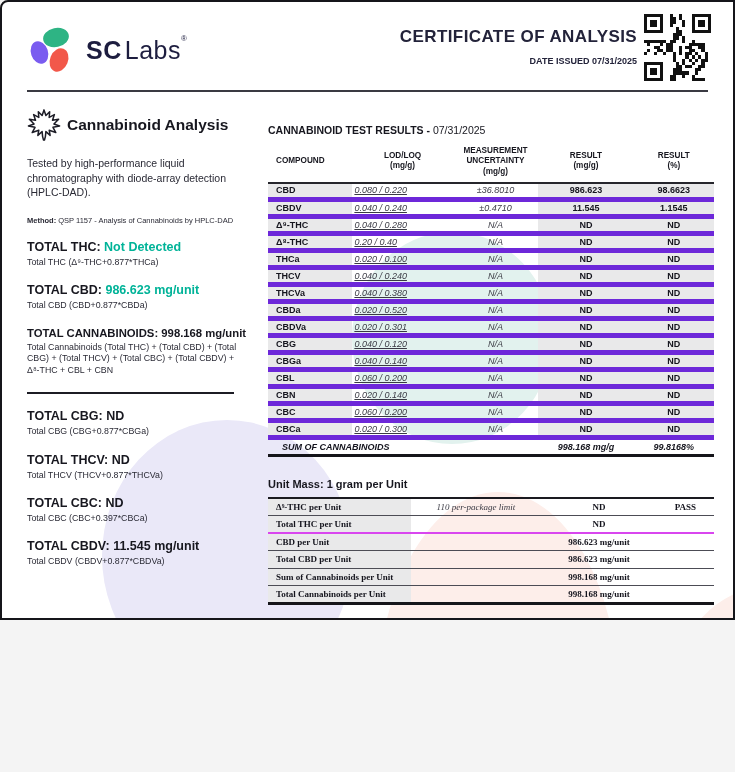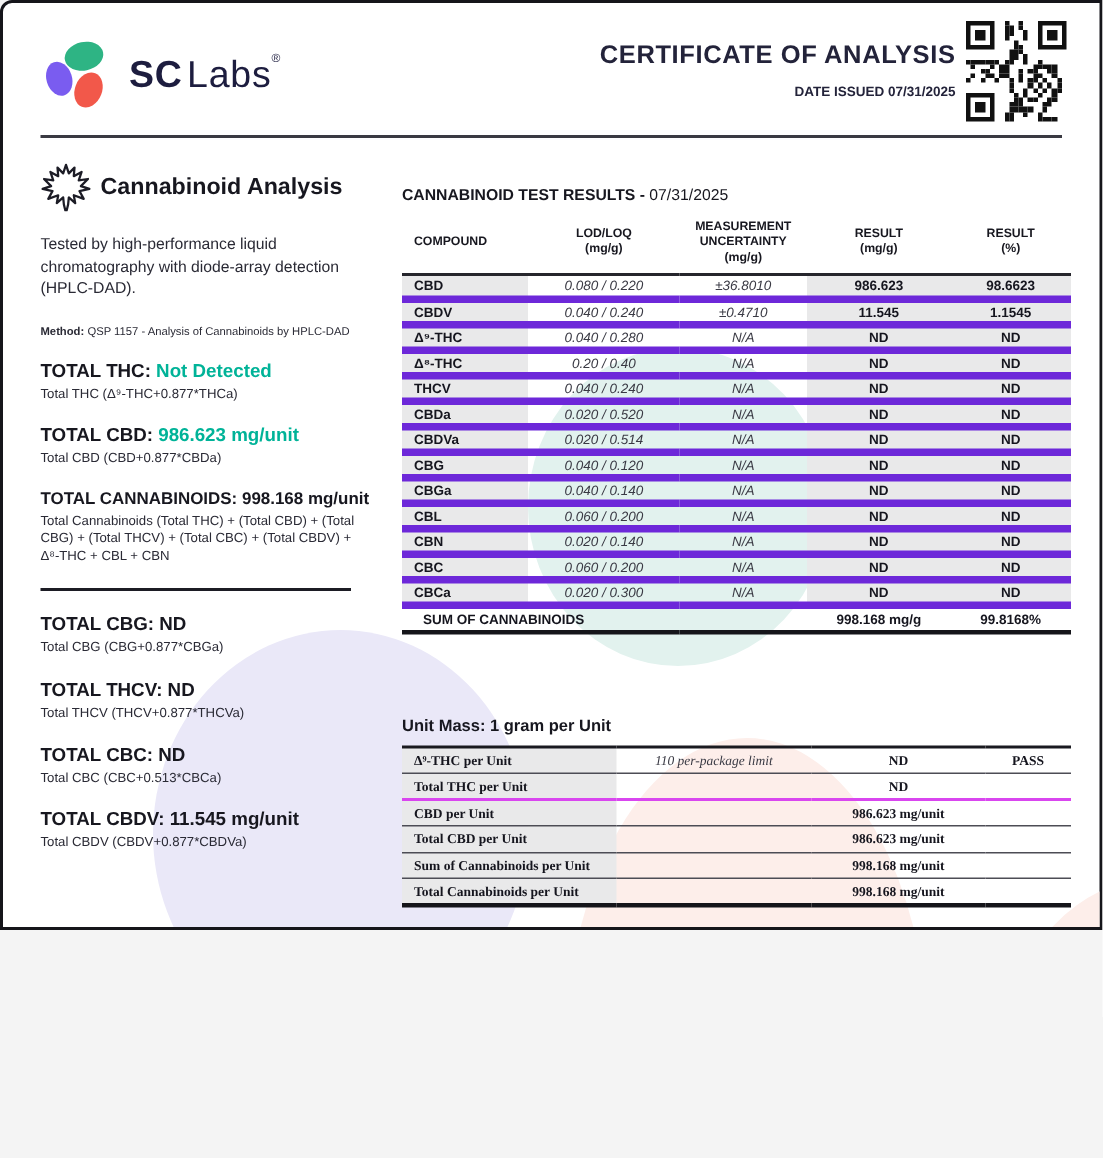--- a/index.html
+++ b/index.html
@@ -61,25 +61,25 @@
   .results{position:absolute;left:266px;top:122px;width:446px;z-index:2;}
   .results-title{font-size:10.5px;color:#17171f;}
   .results-title .t{font-weight:800;}
   table{border-collapse:collapse;width:100%;margin-top:7px;}
   th{font-size:8.2px;font-weight:800;color:#17171f;white-space:pre-line;padding:3px 2px 5px 2px;text-align:center;line-height:1.25;}
   th.c-compound{text-align:left;padding-left:8px;}
   thead tr{border-bottom:2px solid #26262c;}
   tbody tr{border-bottom:5px solid #6d28d9;}
   td{font-size:9px;height:16.5px;padding:1px 2px;}
   td.td-compound{background:var(--cell-gray,#e9e9ea);font-weight:800;padding-left:8px;width:84px;color:#15151e;}
-  td.td-lod{font-style:italic;color:#3a3a44;text-align:center;width:100px;}
+  td.td-lod{font-style:italic;color:#3a3a44;width:100px;text-decoration:underline;}
   td.td-unc{font-style:italic;color:#3a3a44;text-align:center;width:85px;}
   td.td-res{background:var(--cell-gray,#e9e9ea);font-weight:800;text-align:center;color:#15151e;}
   td.w-resmg{width:95px;} td.w-respct{width:80px;}
-  tr.sum-row{border-top:2px solid #d946ef;border-bottom:3px solid #15151a;}
+  tr.sum-row{border-top:2px solid #d946ef;border-bottom:3px solid #15151a;font-style:italic;}
   tr.sum-row td{background:transparent;font-weight:800;height:18px;color:#15151e;}
   tr.sum-row .sum-label{padding-left:14px;text-align:left;font-size:9px;}
   tr.sum-row .sum-val{text-align:center;}
 
   
   .unitmass{position:absolute;left:266px;top:476px;width:446px;z-index:2;}
   .unit-title{font-weight:800;font-size:11px;color:#17171f;}
   .unit-table{margin-top:7px;border-top:2px solid #1a1a20;font-family:Liberation Serif, serif;}
   .unit-table tr{border-bottom:1px solid #4c4c55;}
   .unit-table tr.thick{border-bottom:2px solid #d946ef;}
@@ -605,21 +605,21 @@
       <div class="formula">Total CBG (CBG+0.877*CBGa)</div>
     </div>
 
     <div class="tot">
       <div class="lbl"><span>TOTAL THCV: </span><span>ND</span></div>
       <div class="formula">Total THCV (THCV+0.877*THCVa)</div>
     </div>
 
     <div class="tot">
       <div class="lbl"><span>TOTAL CBC: </span><span>ND</span></div>
-      <div class="formula">Total CBC (CBC+0.513*CBCa)</div>
+      <div class="formula">Total CBC (CBC+0.397*CBCa)</div>
     </div>
 
     <div class="tot">
       <div class="lbl"><span>TOTAL CBDV: </span><span>11.545 mg/unit</span></div>
       <div class="formula">Total CBDV (CBDV+0.877*CBDVa)</div>
     </div>
   </div>
 
   <div class="results">
     <div class="results-title"><span class="t">CANNABINOID TEST RESULTS - </span><span>07/31/2025</span></div>
@@ -660,36 +660,50 @@
             <td class="td-res w-respct">ND</td>
           </tr>
           <tr>
             <td class="td-compound">Δ⁸-THC</td>
             <td class="td-lod">0.20 / 0.40</td>
             <td class="td-unc">N/A</td>
             <td class="td-res w-resmg">ND</td>
             <td class="td-res w-respct">ND</td>
           </tr>
           <tr>
+            <td class="td-compound">THCa</td>
+            <td class="td-lod">0.020 / 0.100</td>
+            <td class="td-unc">N/A</td>
+            <td class="td-res w-resmg">ND</td>
+            <td class="td-res w-respct">ND</td>
+          </tr>
+          <tr>
             <td class="td-compound">THCV</td>
             <td class="td-lod">0.040 / 0.240</td>
             <td class="td-unc">N/A</td>
             <td class="td-res w-resmg">ND</td>
             <td class="td-res w-respct">ND</td>
           </tr>
           <tr>
+            <td class="td-compound">THCVa</td>
+            <td class="td-lod">0.040 / 0.380</td>
+            <td class="td-unc">N/A</td>
+            <td class="td-res w-resmg">ND</td>
+            <td class="td-res w-respct">ND</td>
+          </tr>
+          <tr>
             <td class="td-compound">CBDa</td>
             <td class="td-lod">0.020 / 0.520</td>
             <td class="td-unc">N/A</td>
             <td class="td-res w-resmg">ND</td>
             <td class="td-res w-respct">ND</td>
           </tr>
           <tr>
             <td class="td-compound">CBDVa</td>
-            <td class="td-lod">0.020 / 0.514</td>
+            <td class="td-lod">0.020 / 0.301</td>
             <td class="td-unc">N/A</td>
             <td class="td-res w-resmg">ND</td>
             <td class="td-res w-respct">ND</td>
           </tr>
           <tr>
             <td class="td-compound">CBG</td>
             <td class="td-lod">0.040 / 0.120</td>
             <td class="td-unc">N/A</td>
             <td class="td-res w-resmg">ND</td>
             <td class="td-res w-respct">ND</td>

